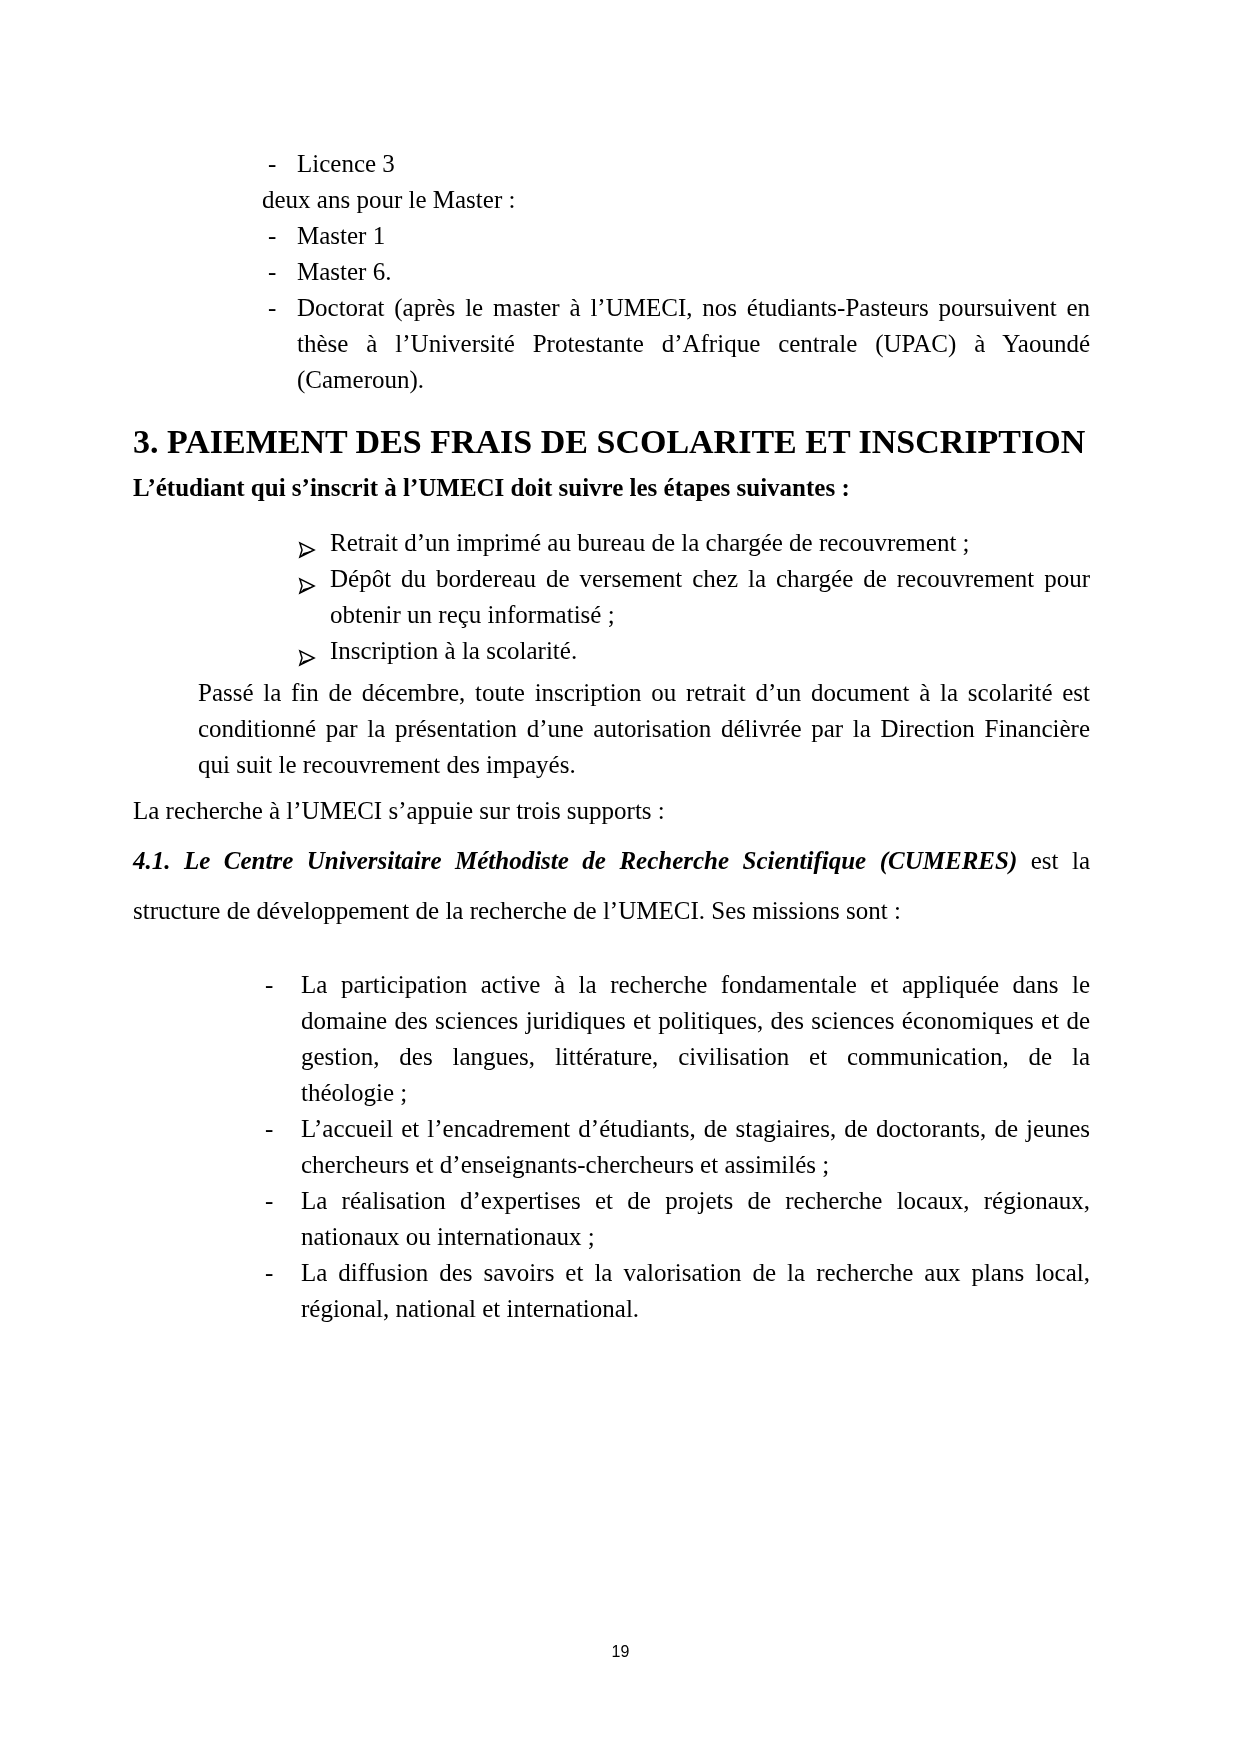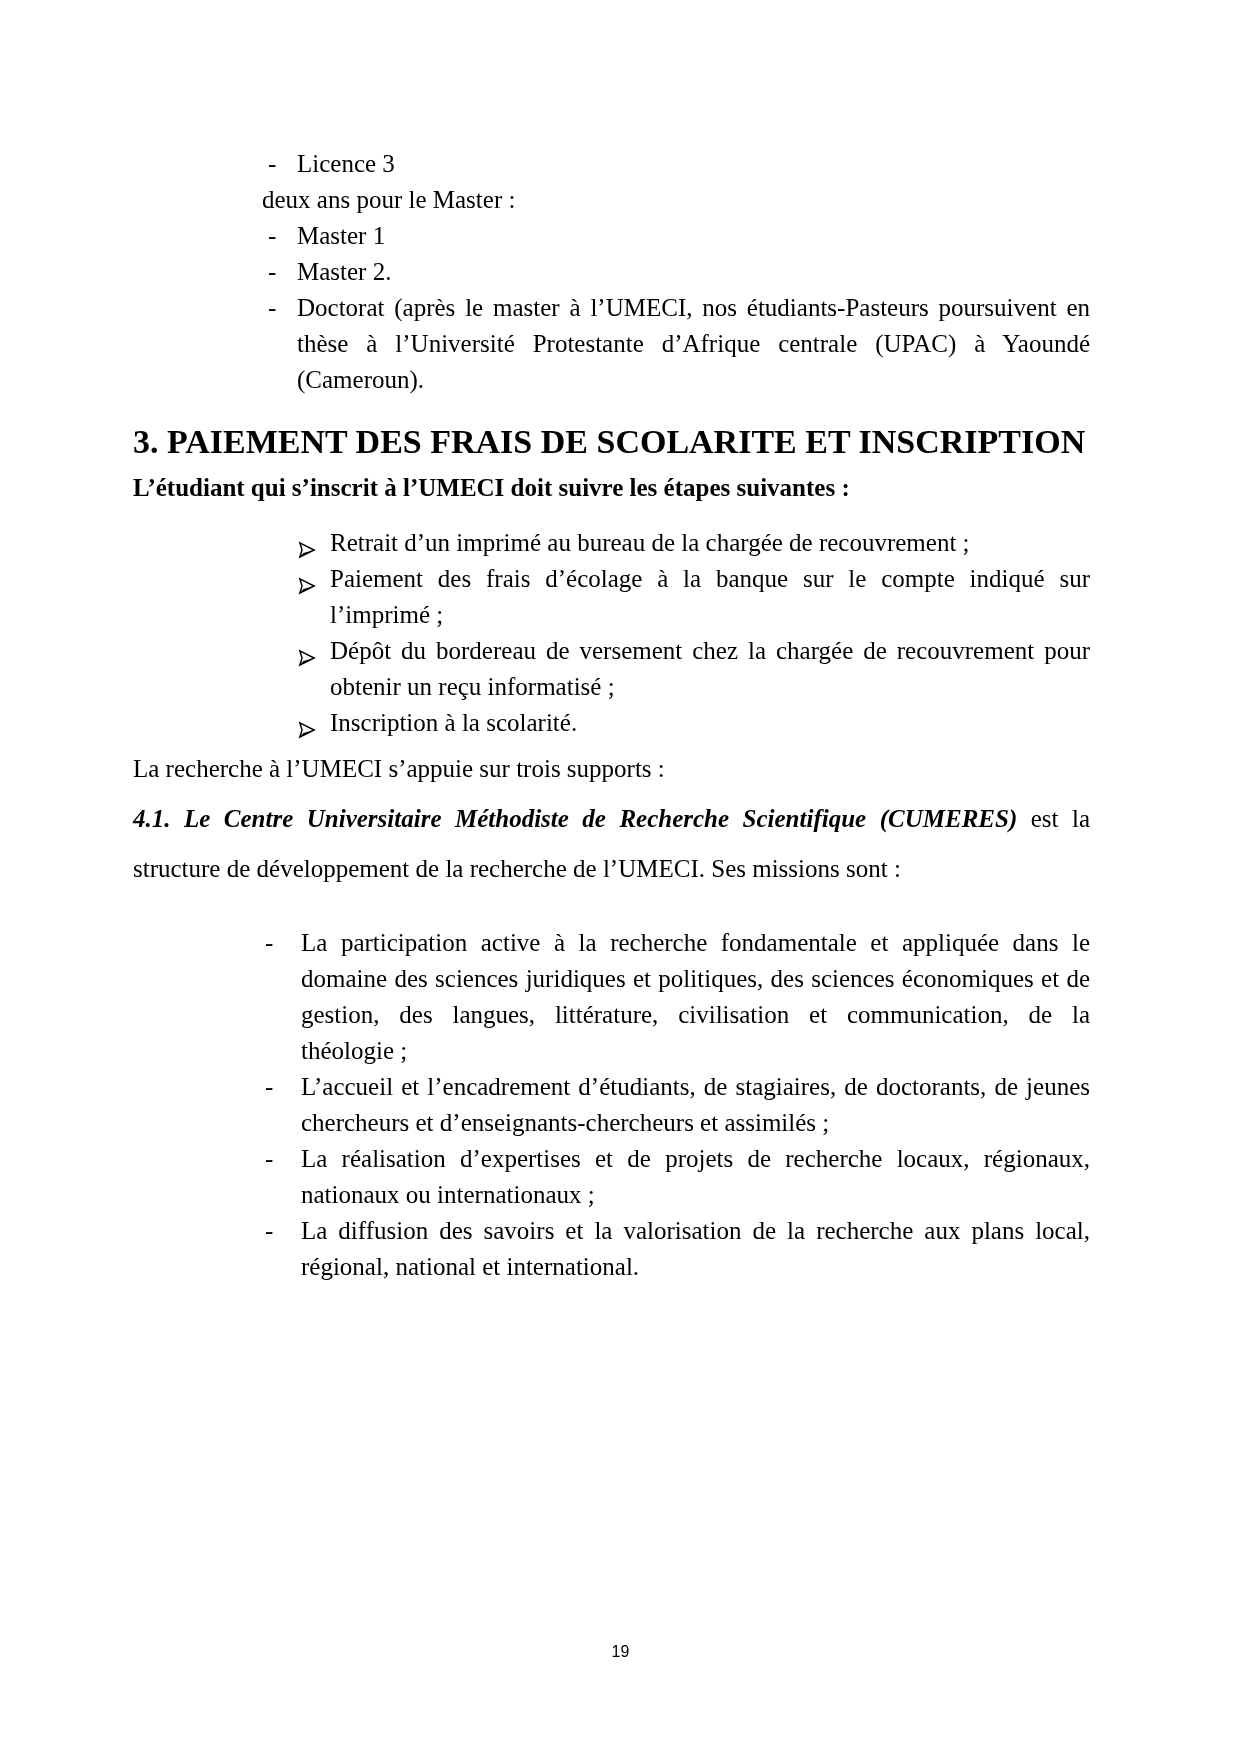--- a/index.html
+++ b/index.html
@@ -71,21 +71,21 @@
       <span class="marker">-</span>
       <div class="li-text">Licence 3</div>
     </div>
     <div class="interjection">deux ans pour le Master&nbsp;:</div>
     <div class="li">
       <span class="marker">-</span>
       <div class="li-text">Master 1</div>
     </div>
     <div class="li">
       <span class="marker">-</span>
-      <div class="li-text">Master 2.</div>
+      <div class="li-text">Master 6.</div>
     </div>
     <div class="li">
       <span class="marker">-</span>
       <div class="li-text just">Doctorat (après le master à l’UMECI, nos étudiants-Pasteurs poursuivent en thèse à l’Université Protestante d’Afrique centrale (UPAC) à Yaoundé (Cameroun).</div>
     </div>
   </div>
 
   <h2 class="heading h-s3">3. PAIEMENT DES FRAIS DE SCOLARITE ET INSCRIPTION</h2>
   <p class="intro-s3">L’étudiant qui s’inscrit à l’UMECI doit suivre les étapes suivantes&nbsp;:</p>
 
@@ -99,42 +99,34 @@
         </span>
       <div class="li-text just">Retrait d’un imprimé au bureau de la chargée de recouvrement&nbsp;;</div>
     </div>
     <div class="li">
       <span class="marker">
           <span class="arrow-wrap"><svg width="18" height="18" viewBox="0 0 20 20">
               <path d="M2 2 L18 10 L2 18 L4.5 10 Z" fill="#ffffff" stroke="#000000" stroke-width="1.6" stroke-linejoin="miter"></path>
               <path d="M2 18 L18 10 L6 13.2 Z" fill="#000000"></path>
             </svg></span>
         </span>
-      <div class="li-text just">Paiement des frais d’écolage à la banque sur le compte indiqué sur l’imprimé&nbsp;;</div>
-    </div>
-    <div class="li">
-      <span class="marker">
-          <span class="arrow-wrap"><svg width="18" height="18" viewBox="0 0 20 20">
-              <path d="M2 2 L18 10 L2 18 L4.5 10 Z" fill="#ffffff" stroke="#000000" stroke-width="1.6" stroke-linejoin="miter"></path>
-              <path d="M2 18 L18 10 L6 13.2 Z" fill="#000000"></path>
-            </svg></span>
-        </span>
       <div class="li-text just">Dépôt du bordereau de versement chez la chargée de recouvrement pour obtenir un reçu informatisé&nbsp;;</div>
     </div>
     <div class="li">
       <span class="marker">
           <span class="arrow-wrap"><svg width="18" height="18" viewBox="0 0 20 20">
               <path d="M2 2 L18 10 L2 18 L4.5 10 Z" fill="#ffffff" stroke="#000000" stroke-width="1.6" stroke-linejoin="miter"></path>
               <path d="M2 18 L18 10 L6 13.2 Z" fill="#000000"></path>
             </svg></span>
         </span>
       <div class="li-text just">Inscription à la scolarité.</div>
     </div>
   </div>
 
+  <p class="note just">Passé la fin de décembre, toute inscription ou retrait d’un document à la scolarité est conditionné par la présentation d’une autorisation délivrée par la Direction Financière qui suit le recouvrement des impayés.</p>
 
   <p class="intro-s41">La recherche à l’UMECI s’appuie sur trois supports&nbsp;:</p>
 
   <p class="cumeres just"><b>4.1. Le Centre Universitaire Méthodiste de Recherche Scientifique (CUMERES)</b><span> est la structure de développement de la recherche de l’UMECI. Ses missions sont&nbsp;:</span></p>
 
   <div class="missions">
     <div class="li">
       <span class="marker">-</span>
       <div class="li-text just">La participation active à la recherche fondamentale et appliquée dans le domaine des sciences juridiques et politiques, des sciences économiques et de gestion, des langues, littérature, civilisation et communication, de la théologie&nbsp;;</div>
     </div>

